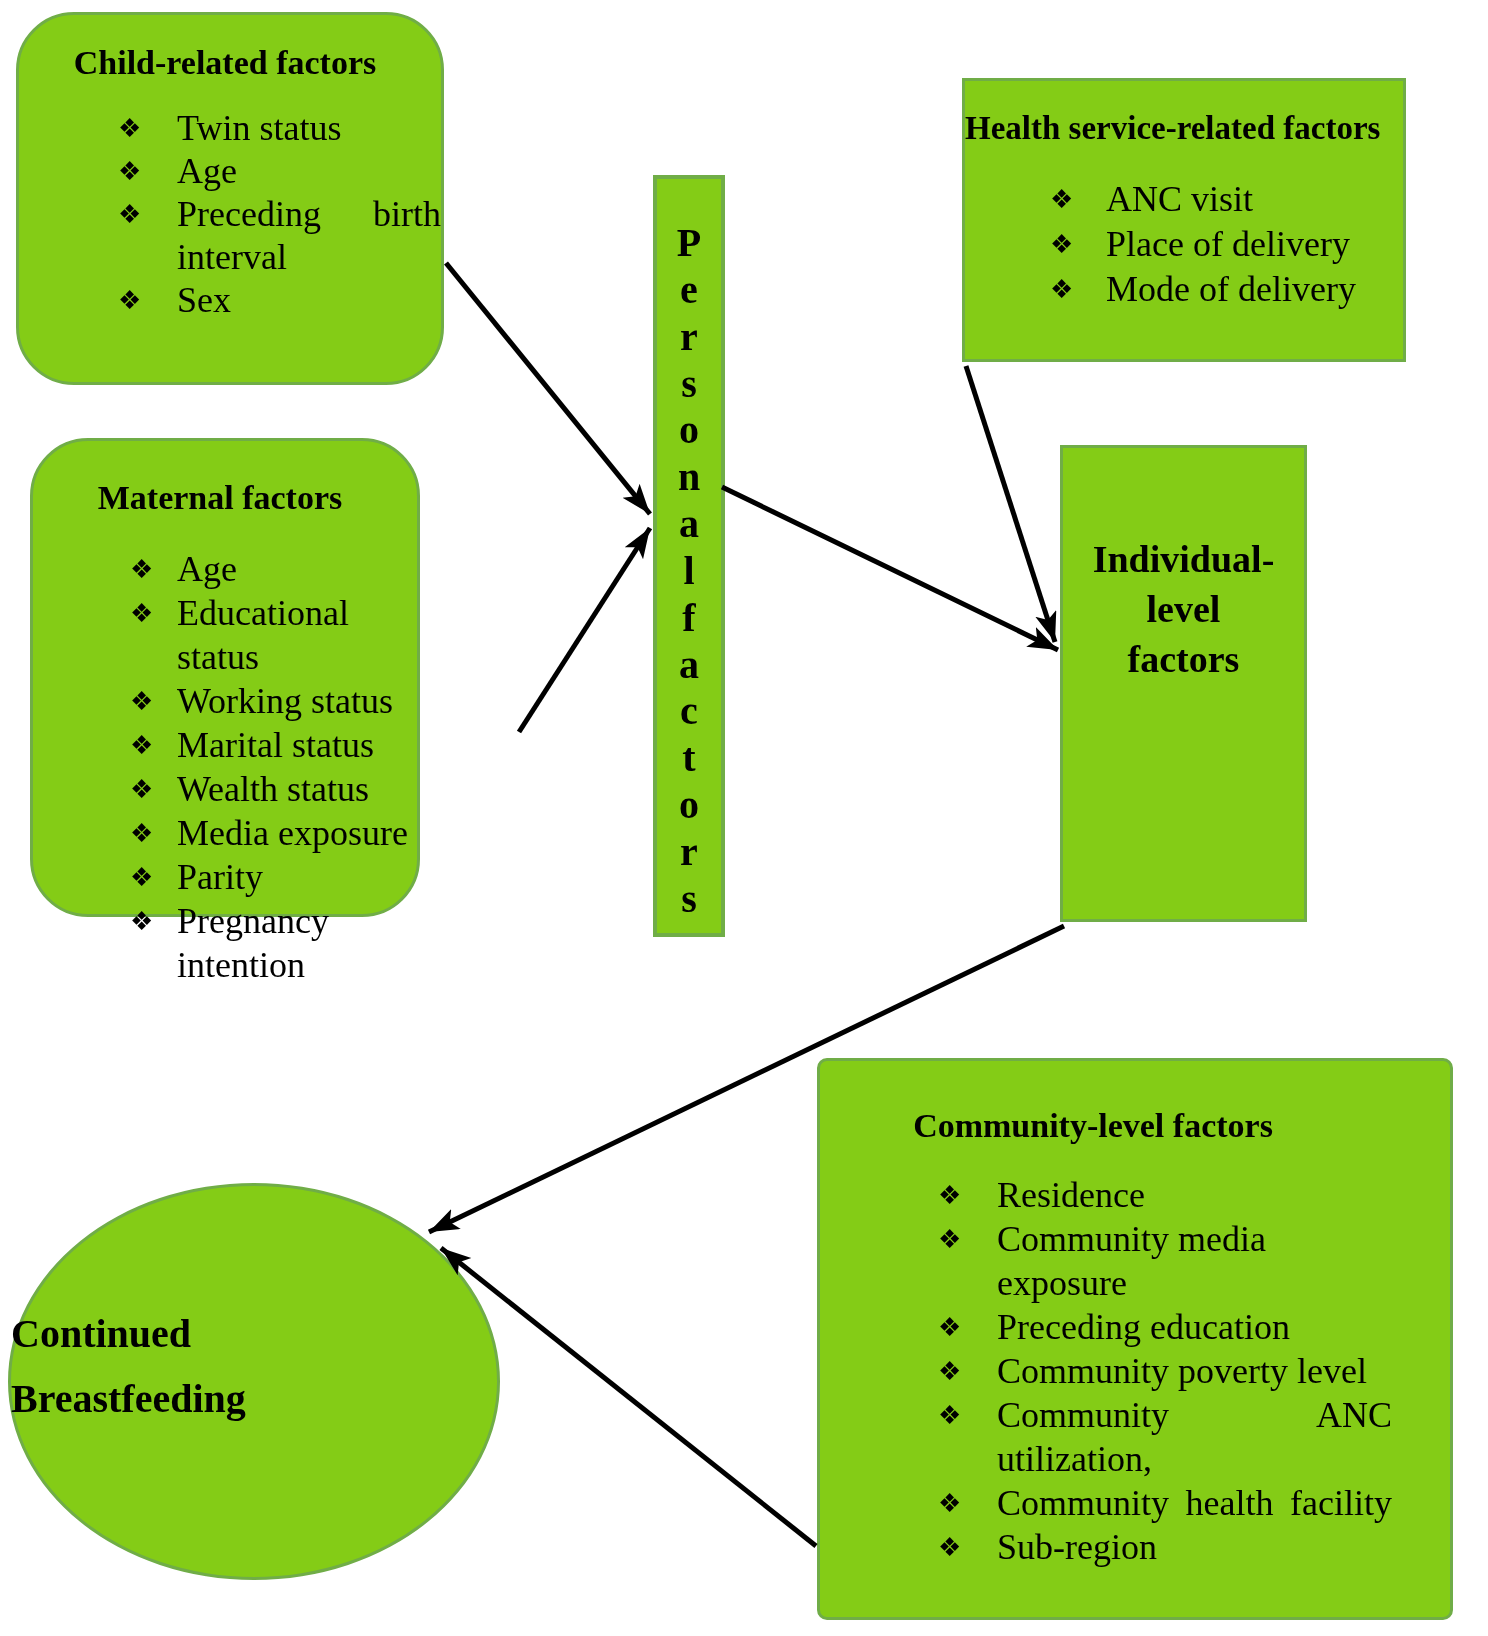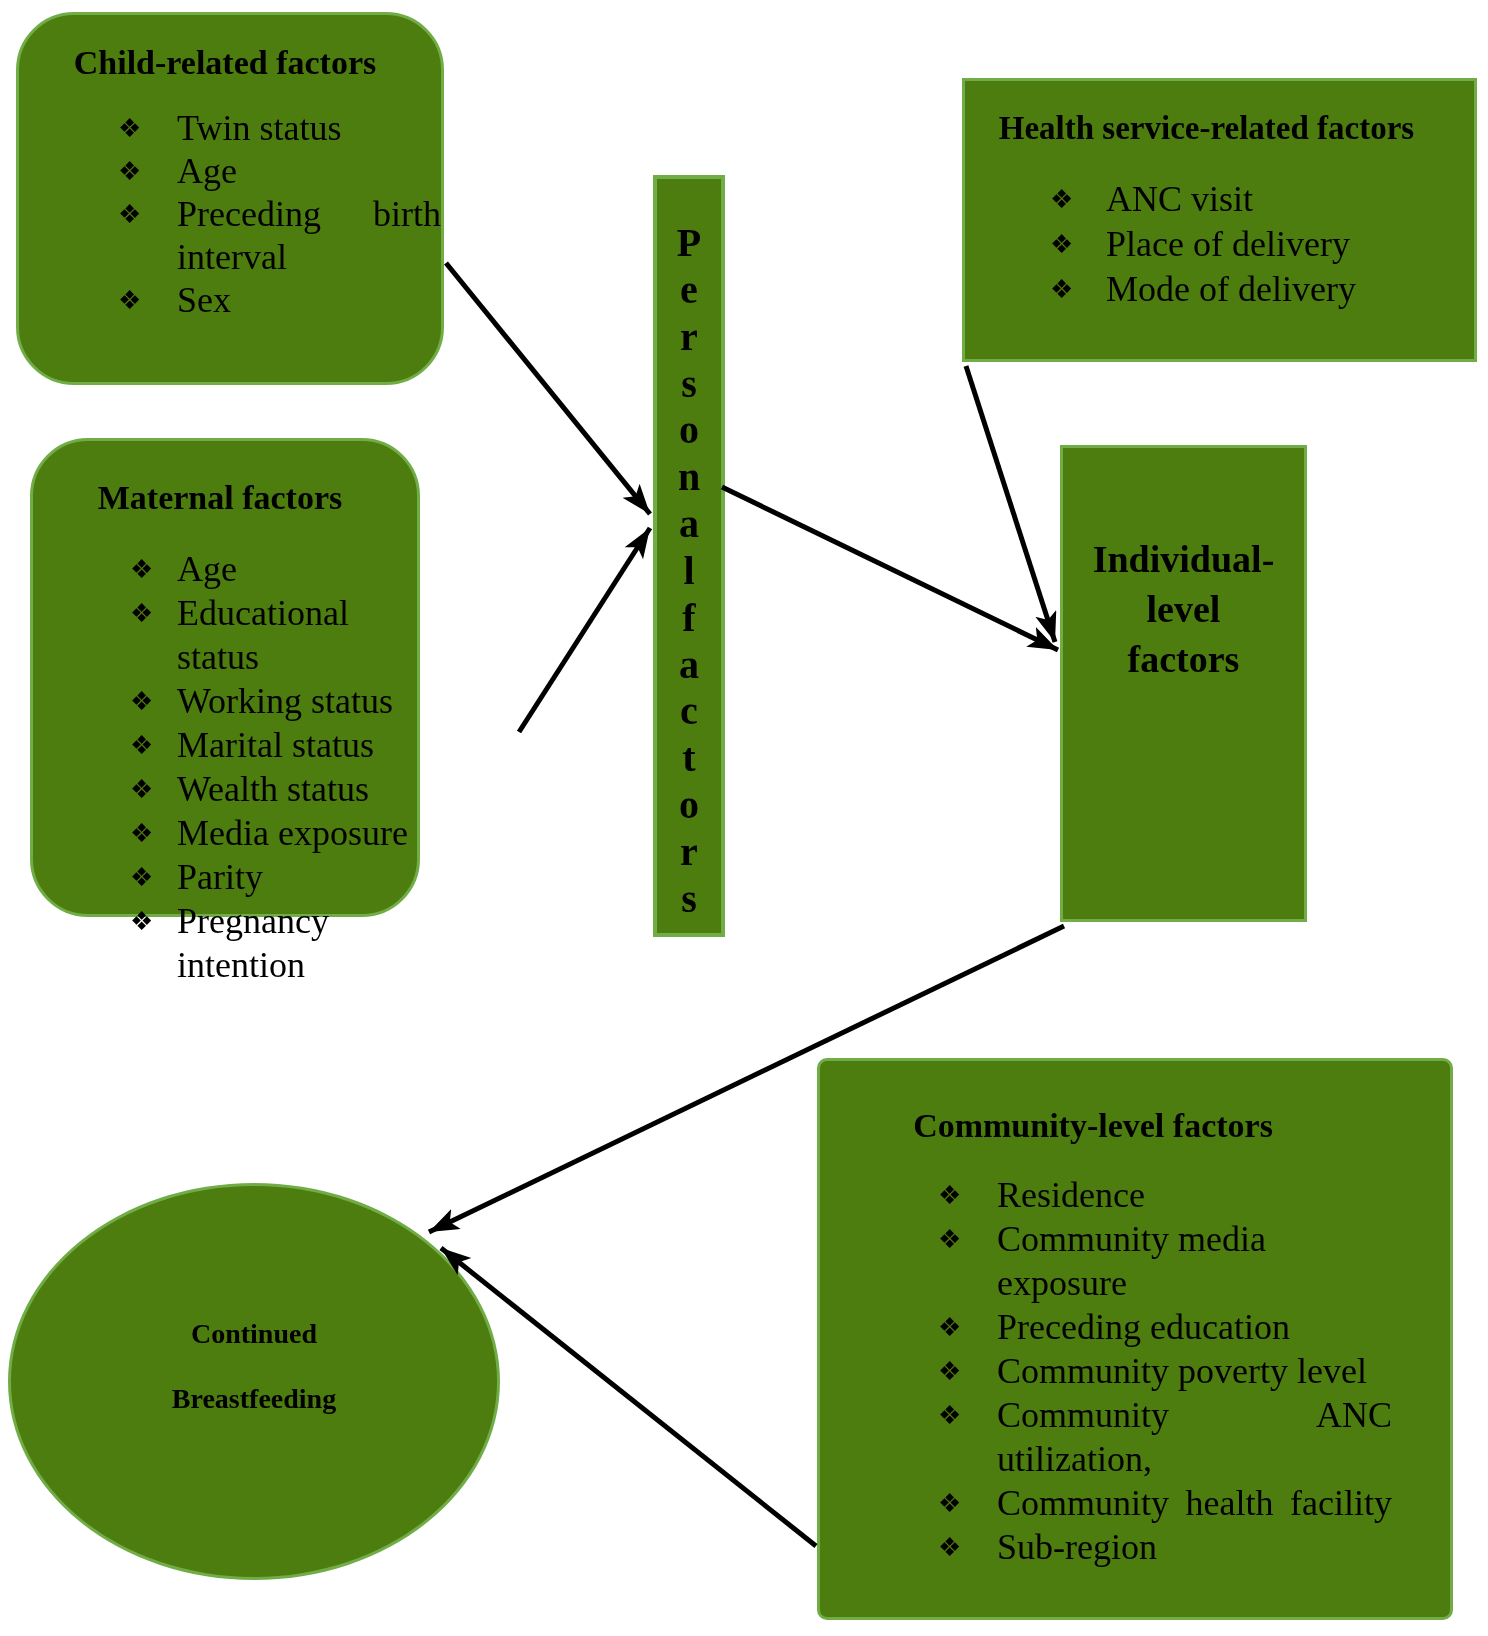--- a/index.html
+++ b/index.html
@@ -12,21 +12,21 @@
     width:1488px;height:1636px;
     background:#ffffff;
     font-family:"Liberation Serif","DejaVu Serif",serif;
     color:var(--ink);
     overflow:hidden;
   }
   .box{
     position:absolute;
     box-sizing:border-box;
     border:3px solid var(--green);
-    background:#4d7c0f;
+    background:#84cc16;
   }
   .rounded{border-radius:58px;}
   .biground{border-radius:10px;}
   .btitle{
     font-weight:bold;
     text-align:center;
     font-size:34px;
     line-height:44px;
     white-space:nowrap;
   }
@@ -63,21 +63,21 @@
     padding:42px 0 12px 0;
     text-align:center;
   }
   .vletter{
     font-weight:bold;
     font-size:40px;
     line-height:44px;
     text-align:center;
   }
   
-  .health-box{left:962px;top:78px;width:515px;height:284px;}
+  .health-box{left:962px;top:78px;width:444px;height:284px;}
   .health-box .btitle{margin-top:25px;margin-right:26px;font-size:33px;}
   .health-box .blist{margin-top:27px;padding-left:85px;line-height:45px;}
   .health-box .bullet{width:56px;}
   .health-box .itext{width:360px;}
   
   .individual-box{left:1060px;top:445px;width:247px;height:477px;}
   .ind-lines{
     padding-top:86px;
     text-align:center;
     font-weight:bold;
@@ -90,23 +90,22 @@
   .community-box .blist{margin-top:25px;padding-left:118px;line-height:44px;}
   .community-box .bullet{width:59px;}
   .community-box .itext{width:395px;}
   
   .outcome-ellipse{
     left:8px;top:1183px;width:492px;height:397px;
     border-radius:50%;
   }
   .ellipse-lines{
     padding-top:115px;
-    text-align:center;
-    font-weight:bold;
-    font-size:28px;
+    font-weight:bold;
+    font-size:40px;
     line-height:65px;
   }
   .pline{}
   
   .arrow-layer{
     position:absolute;left:0;top:0;width:1488px;height:1636px;
     pointer-events:none;
   }
 </style>
 </head>

